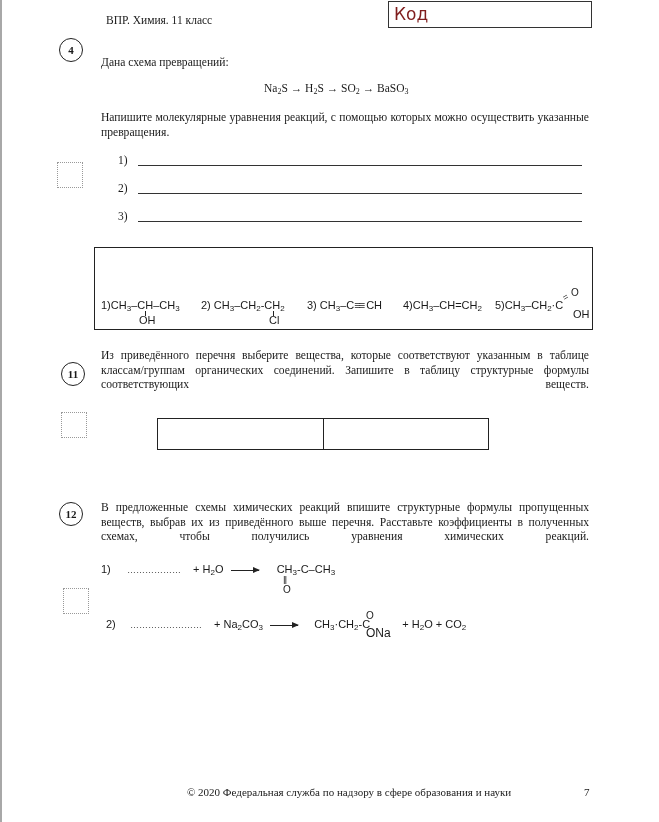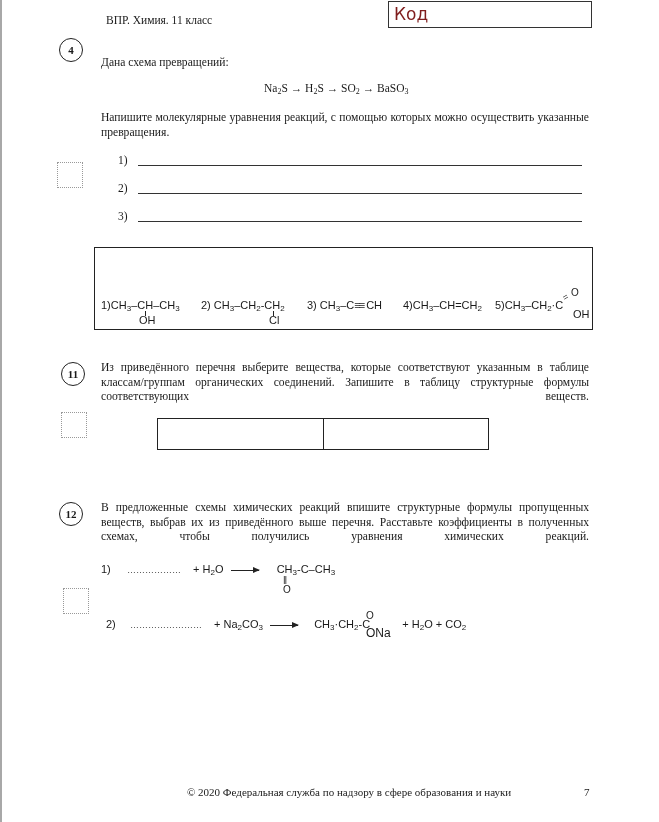--- a/index.html
+++ b/index.html
@@ -104,21 +104,21 @@
 
   <div class="chem chem-item" style="left:308px;top:51px;">4)CH<sub>3</sub>–CH=CH<sub>2</sub></div>
 
   <div class="chem chem-item" style="left:400px;top:51px;">5)CH<sub>3</sub>–CH<sub>2</sub>·C</div>
   <div class="chem chem-item" style="left:476px;top:39px;font-size:10px;">O</div>
   <div class="chem chem-item" style="left:468px;top:44px;font-size:9px;transform:rotate(-30deg);">=</div>
   <div class="chem chem-item" style="left:478px;top:60px;">OH</div>
 </div>
 
 <div class="task-num" style="left:61px;top:362px;">11</div>
-<div class="para full" style="left:101px;top:361px;width:488px;">Из приведённого перечня выберите вещества, которые соответствуют указанным в таблице классам/группам органических соединений. Запишите в таблицу структурные формулы соответствующих веществ.</div>
+<div class="para full" style="left:101px;top:349px;width:488px;">Из приведённого перечня выберите вещества, которые соответствуют указанным в таблице классам/группам органических соединений. Запишите в таблицу структурные формулы соответствующих веществ.</div>
 <div class="score-box" style="left:61px;top:412px;"></div>
 
 <table class="answer-table">
   <tbody>
   <tr>
     <td></td>
     <td></td>
   </tr>
 </tbody>
   </table>

